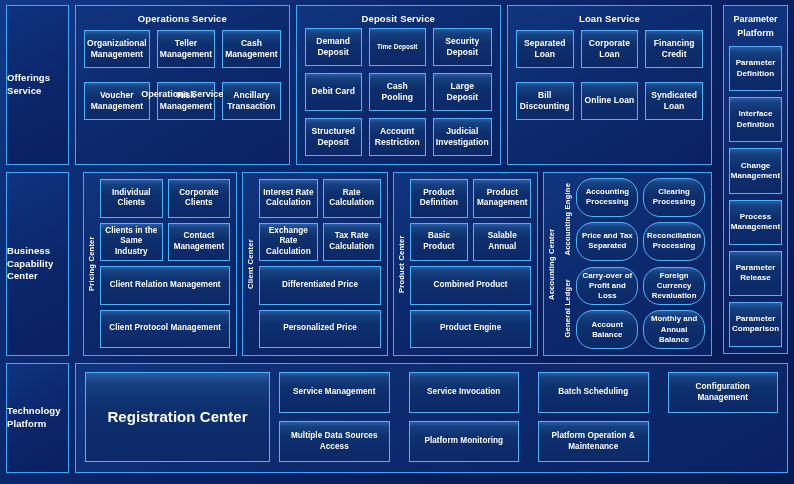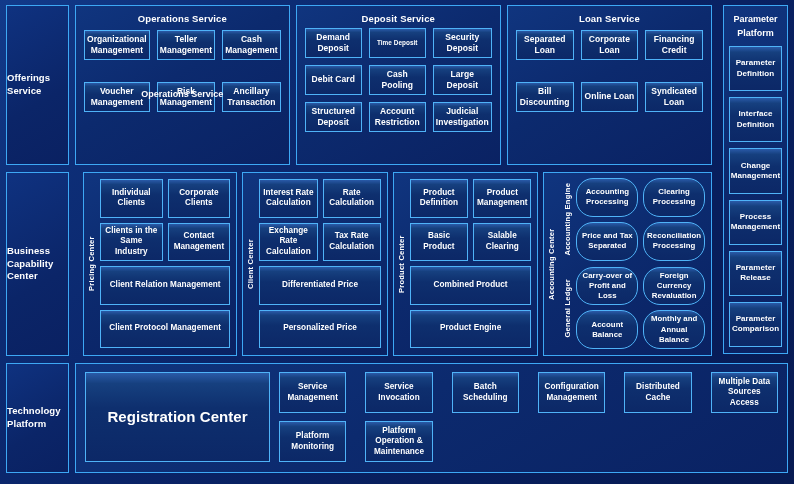--- a/index.html
+++ b/index.html
@@ -51,21 +51,21 @@
     letter-spacing:.05px;
   }
   .card.small{ font-size:6.4px; }
   .card.wide{ font-size:9px;text-align:right; }
 
   
   .svc-grid{
     display:grid; grid-template-columns:repeat(3,1fr);
     gap:7px 7px; padding:6px 8px 9px 8px;
   }
-  .svc-grid .card{ height:30px; }
+  .svc-grid .card{ height:38px; }
   .ops-grid{ grid-template-rows:38px 38px; row-gap:14px; }
 
   .ghost-label{
     position:absolute; left:0; right:0; text-align:center;
     font-size:9px; font-weight:bold; color:#ffffff;
   }
 
   
   .param-col{
     width:65px; flex:0 0 70px;
@@ -114,21 +114,21 @@
   .tech-panel{
     flex:1 1 auto;
     border:1.4px solid #3da8f5;
     background:linear-gradient(150deg,#10357f 0%,#0c2a6e 45%,#0a2263 100%);
     padding:8px 9px 10px 9px;
     display:flex; gap:9px;
   }
   .tech-reg{ flex:0 0 185px; display:flex; }
   .tech-reg .card{ flex:1 1 auto; font-size:15px; }
   .tech-grid{
-    flex:1 1 auto; display:grid; grid-template-columns:repeat(6,1fr);
+    flex:1 1 auto; display:grid; grid-template-columns:repeat(4,1fr);
     grid-template-rows:1fr 1fr; gap:8px 19px;
   }
   .tech-grid .card{ font-size:8.2px; }
 </style>
 </head>
 <body>
 
 <div class="row row-offerings">
 
   <div class="pillar">
@@ -222,21 +222,21 @@
         <div class="card span2 wide">Personalized Price</div>
       </div>
     </div>
 
     <div class="bgroup" style="flex:1 1 0;">
       <div class="vlabel">Product Center</div>
       <div class="bgrid">
         <div class="card">Product Definition</div>
         <div class="card">Product Management</div>
         <div class="card">Basic Product</div>
-        <div class="card">Salable Clearing</div>
+        <div class="card">Salable Annual</div>
         <div class="card span2 wide">Combined Product</div>
         <div class="card span2 wide">Product Engine</div>
       </div>
     </div>
 
     <div class="bgroup" style="flex:1.16 1 0;">
       <div class="vlabel">Accounting Center</div>
       <div class="acct-inner">
         <div class="acct-block">
           <div class="vlabel">Accounting Engine</div>
@@ -273,19 +273,18 @@
 
   <div class="tech-panel">
     <div class="tech-reg">
       <div class="card">Registration Center</div>
     </div>
     <div class="tech-grid">
       <div class="card">Service Management</div>
       <div class="card">Service Invocation</div>
       <div class="card">Batch Scheduling</div>
       <div class="card">Configuration Management</div>
-      <div class="card">Distributed Cache</div>
       <div class="card">Multiple Data Sources Access</div>
       <div class="card">Platform Monitoring</div>
       <div class="card">Platform Operation &amp; Maintenance</div>
     </div>
   </div>
 </div>
 
 </body></html>

